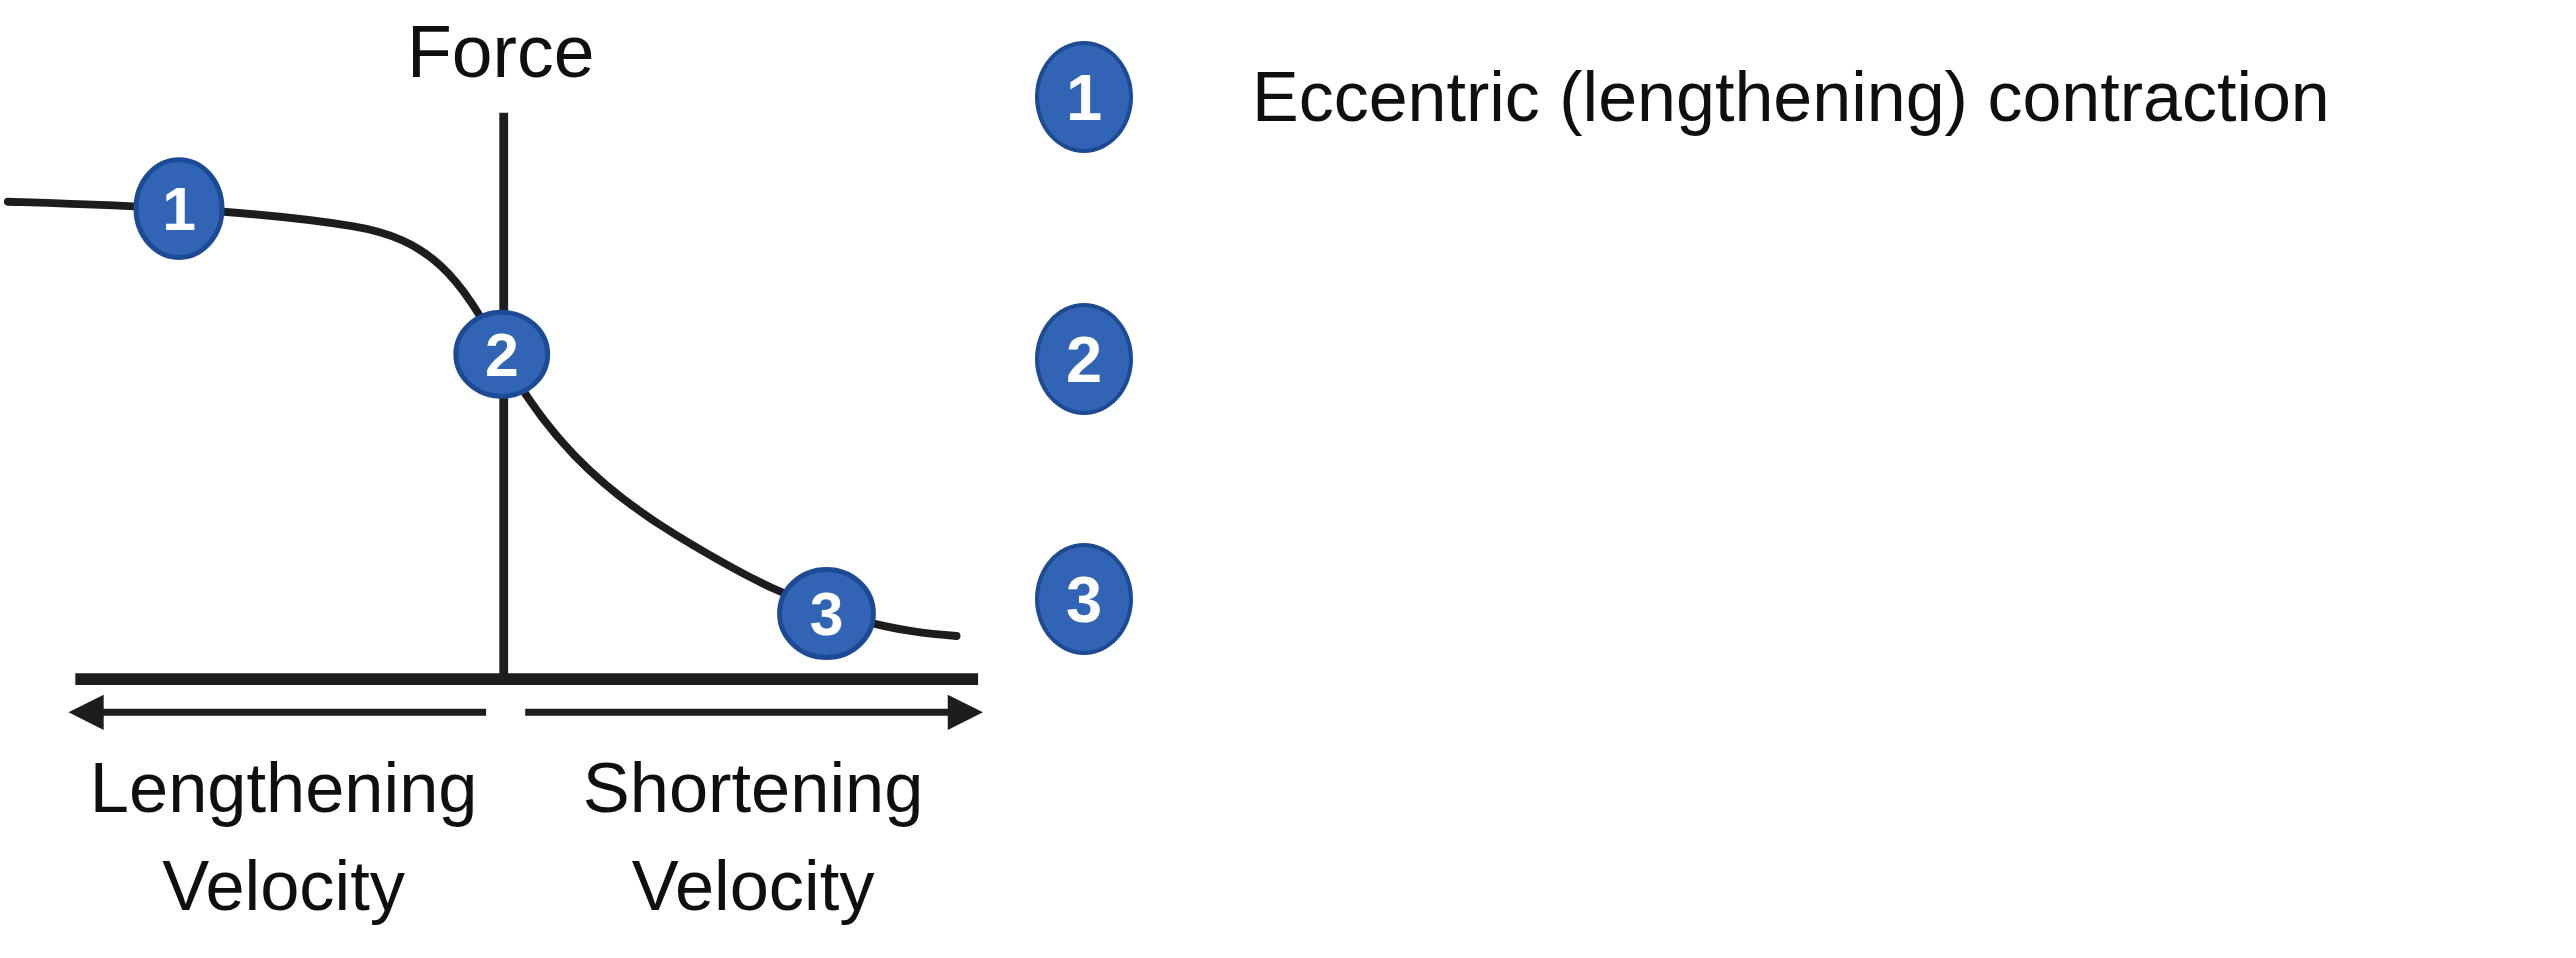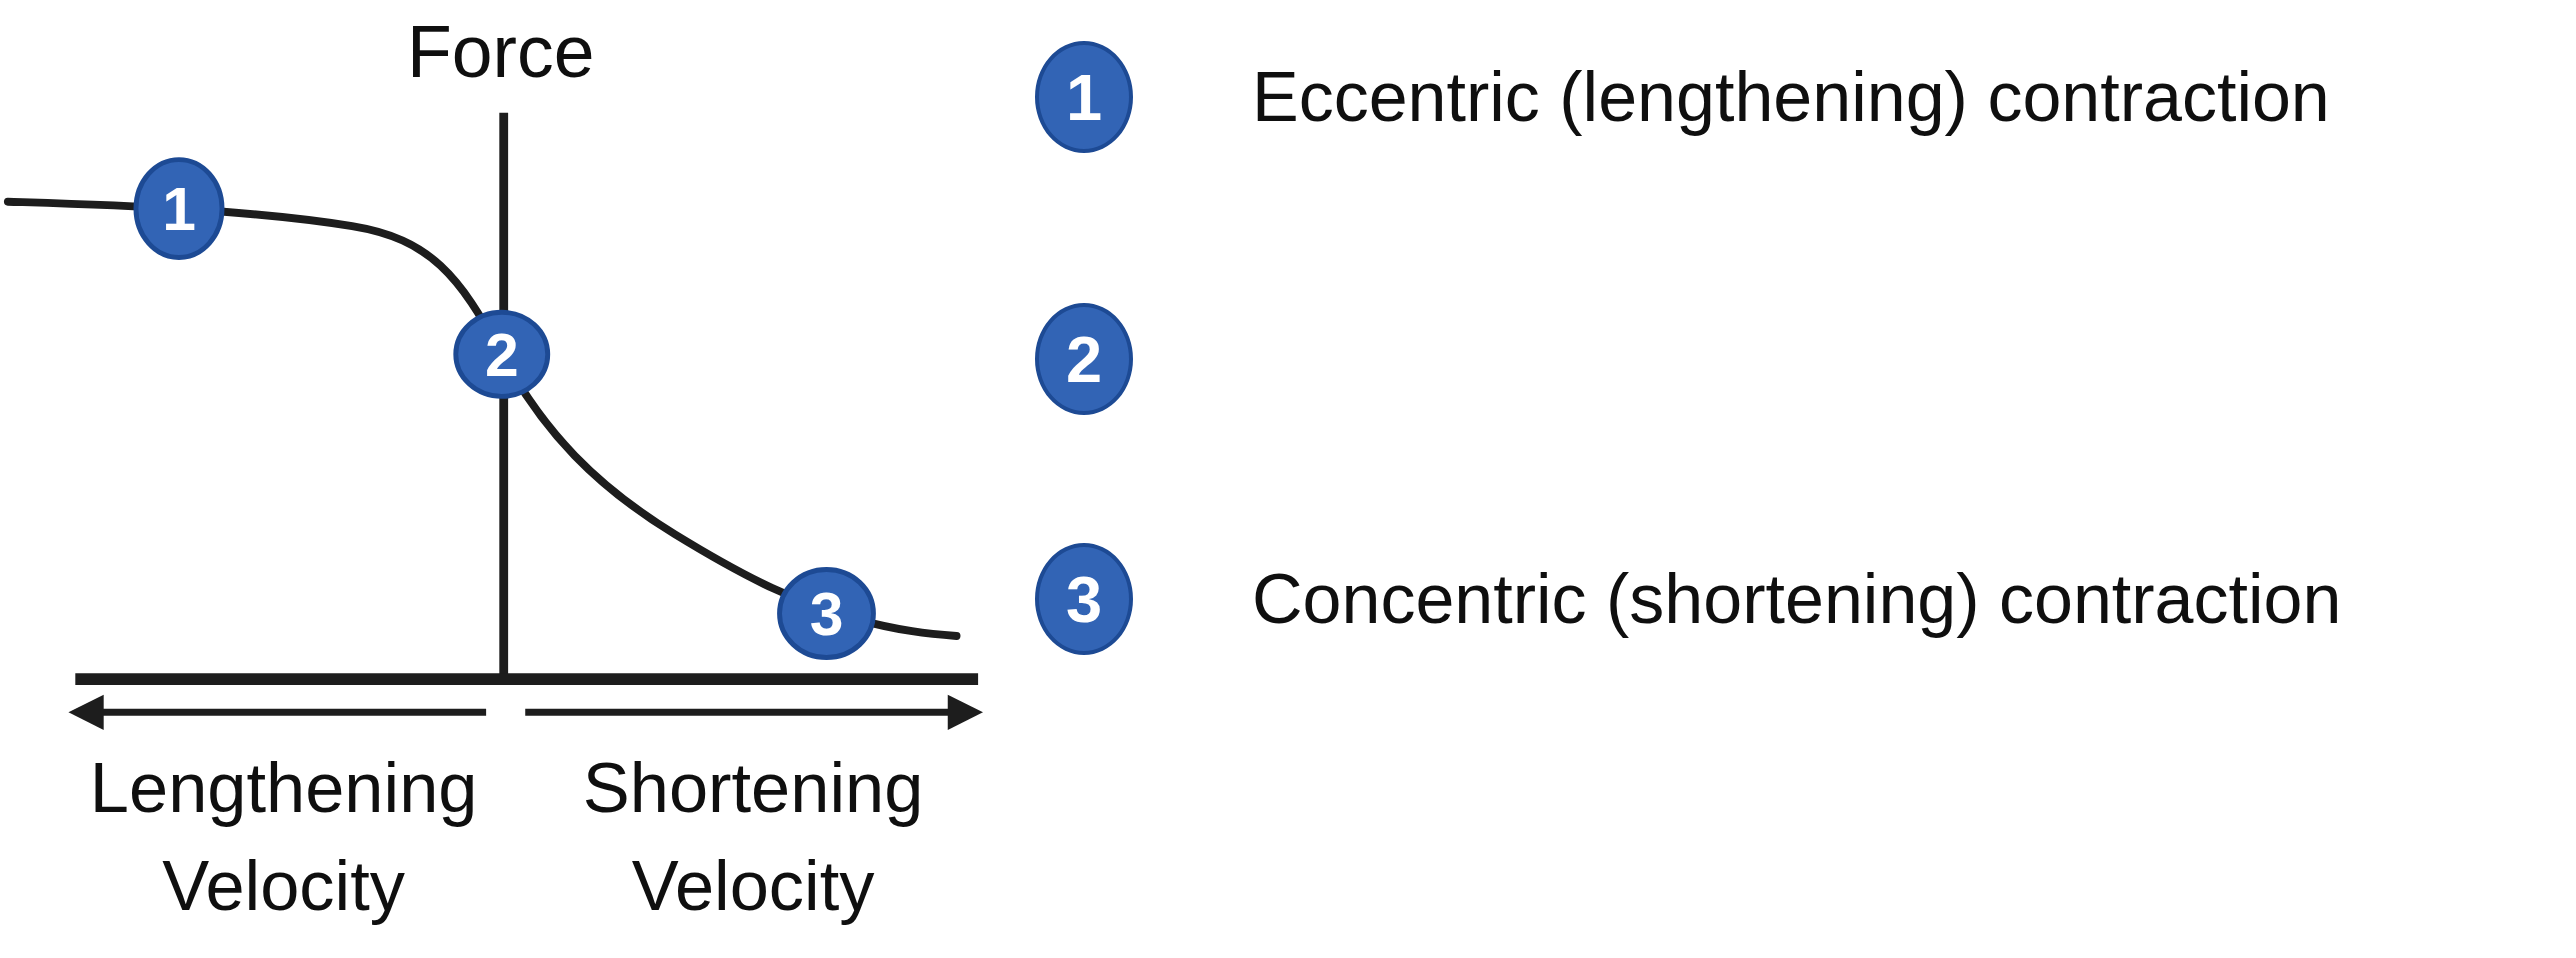--- a/index.html
+++ b/index.html
@@ -140,17 +140,16 @@
     <div class="legend-badge">1</div>
     <div class="legend-label">Eccentric (lengthening) contraction</div>
   </div>
 
   <div class="legend-row row-2">
     <div class="legend-badge">2</div>
   </div>
 
   <div class="legend-row row-3">
     <div class="legend-badge">3</div>
-    <div class="legend-label">Concentric (shortening) contraction</div>
   </div>
 
 </div>
 
 
 </body></html>

